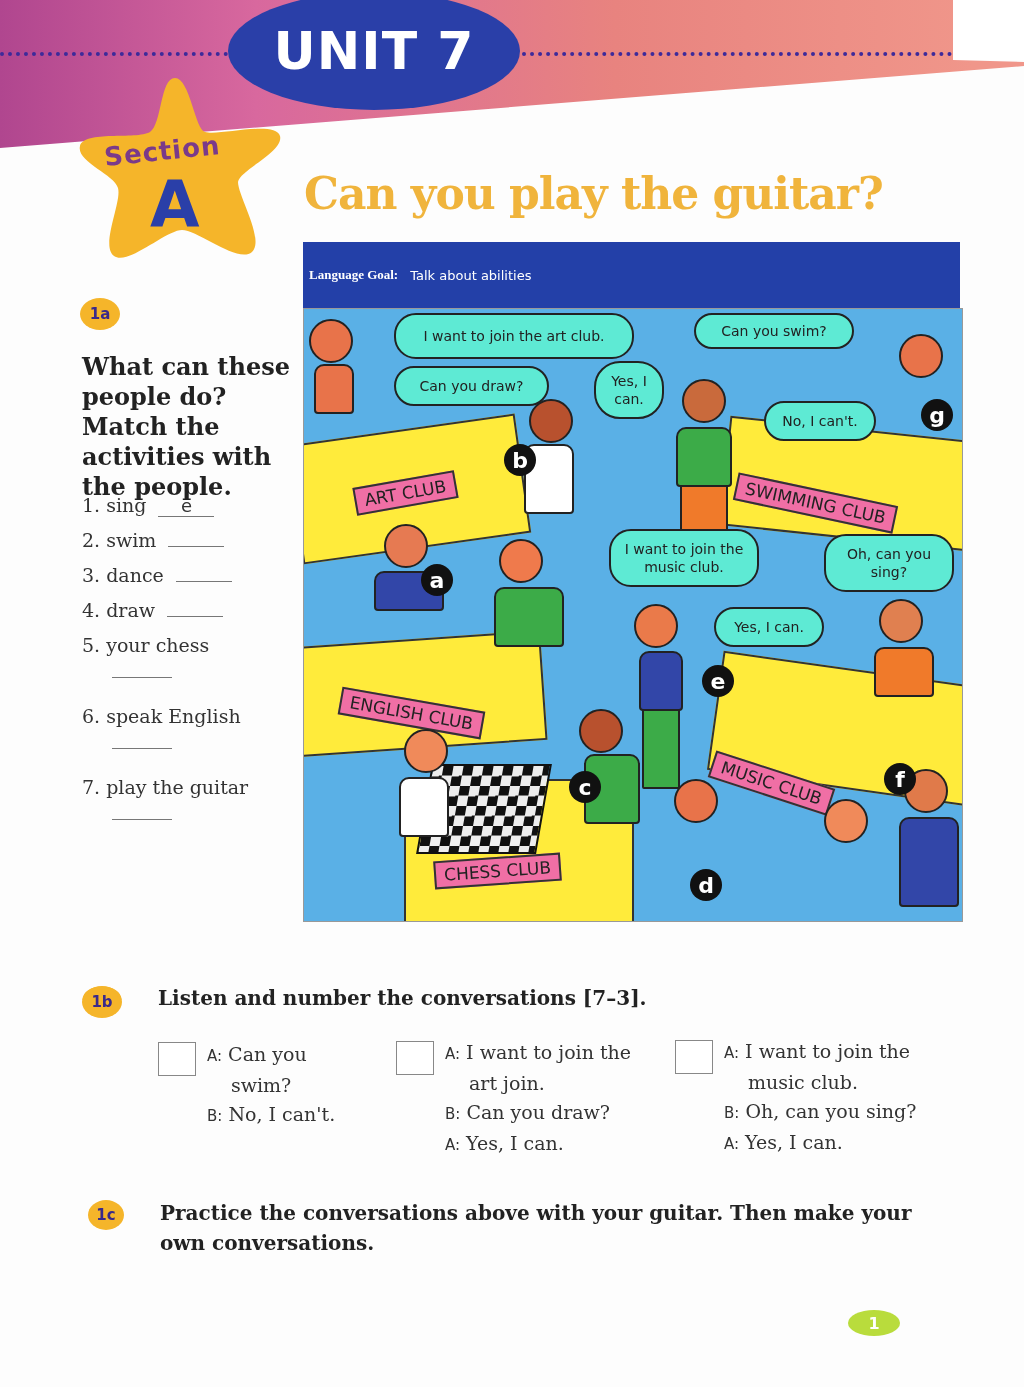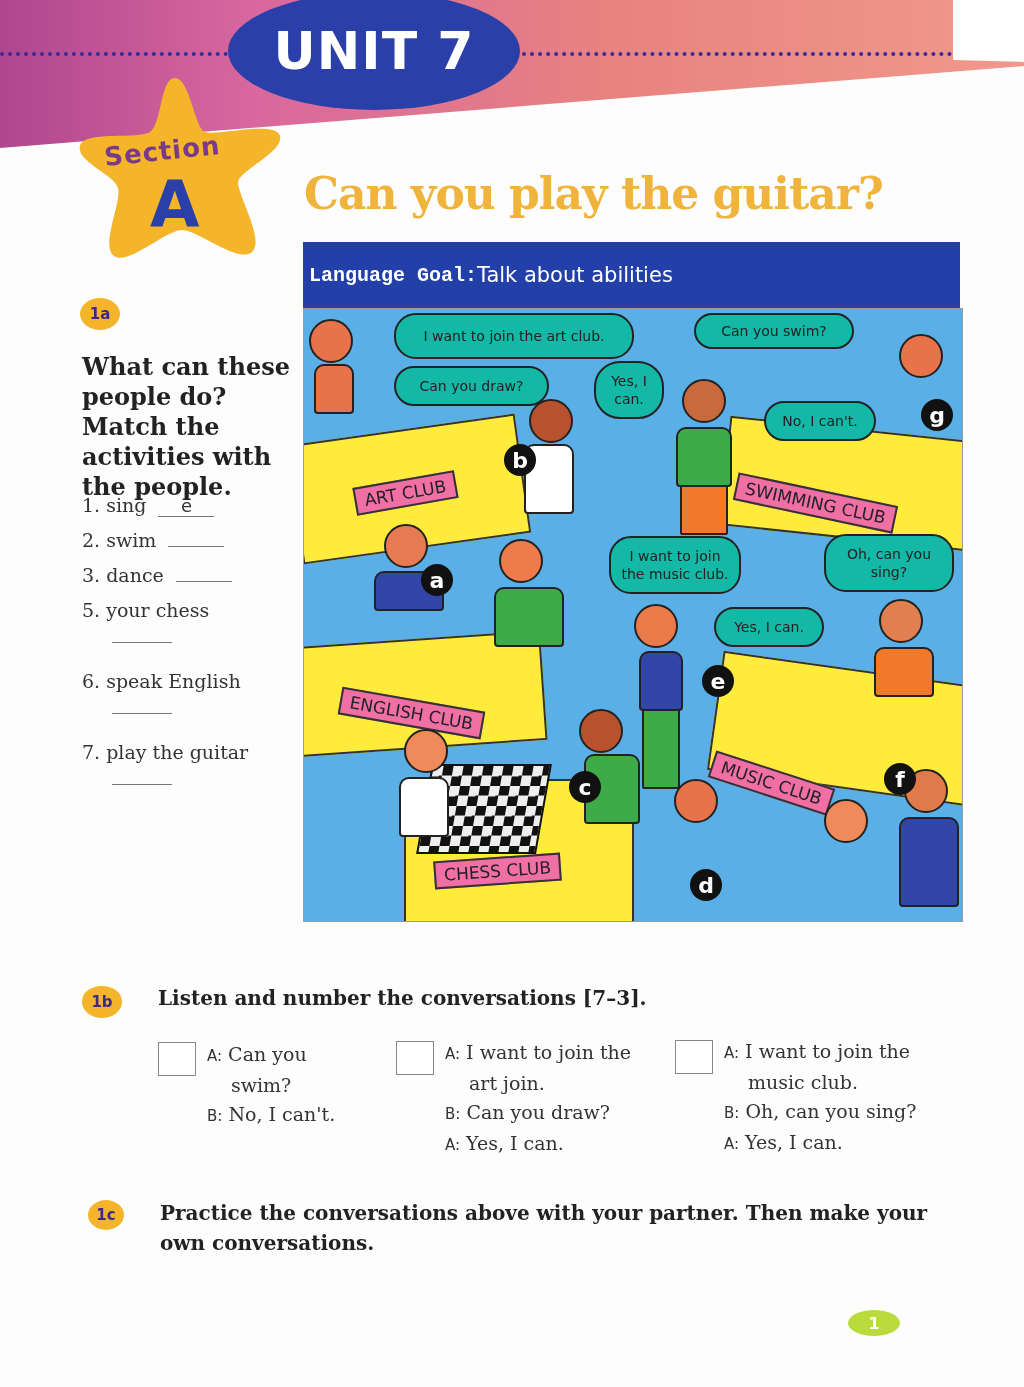--- a/index.html
+++ b/index.html
@@ -7,26 +7,26 @@
 .banner{position:absolute;left:0;top:0;width:1024px;height:150px;background:linear-gradient(90deg,#b0468f 0%,#d8689e 25%,#e8837f 60%,#f0968a 95%);clip-path:polygon(0 0,953px 0,953px 60px,1024px 62px,1024px 66px,0 148px)}
 .banner-white{position:absolute;left:953px;top:0;width:71px;height:60px;background:#fff}
 .dots{position:absolute;top:52px;height:4px;border-top:4px dotted #3d2a9a}
 .unit-oval{position:absolute;left:228px;top:-8px;width:292px;height:118px;background:#2a3fa8;border-radius:50%;display:flex;align-items:center;justify-content:center}
 .unit-text{font-family:"DejaVu Sans",sans-serif;font-weight:bold;color:#fff;font-size:52px;letter-spacing:1px}
 .star{position:absolute;left:70px;top:70px;width:220px;height:210px}
 .section-label{position:absolute;left:104px;top:136px;font-family:"DejaVu Sans",sans-serif;font-size:26px;color:#7a3a8a;font-weight:bold;transform:rotate(-6deg);letter-spacing:1px}
 .section-letter{position:absolute;left:150px;top:168px;font-family:"DejaVu Sans",sans-serif;font-size:64px;font-weight:bold;color:#2a3fa8}
 .title{position:absolute;left:304px;top:168px;font-family:"DejaVu Serif",serif;font-size:44px;font-weight:bold;color:#f0b43c;letter-spacing:-1px}
 .goal-bar{position:absolute;left:303px;top:242px;width:657px;height:66px;background:#2340a8;display:flex;align-items:center;padding-left:6px}
-.goal-label{font-family:Liberation Mono, monospace;font-weight:bold;color:#fff;font-size:20px}
-.goal-text{font-family:"DejaVu Sans",sans-serif;color:#fff;font-size:21px;margin-left:0}
+.goal-label{font-family:Liberation Serif, serif;font-weight:bold;color:#fff;font-size:13px}
+.goal-text{font-family:"DejaVu Sans",sans-serif;color:#fff;font-size:13px;margin-left:12px}
 .scene{position:absolute;left:303px;top:308px;width:660px;height:614px;background:#5ab0e6;overflow:hidden;border:1px solid #999}
 .table{position:absolute;background:#ffeb3b;border:2px solid #333}
 .club{position:absolute;background:#f06fa5;border:2px solid #333;font-family:"DejaVu Sans",sans-serif;font-size:17px;color:#222;padding:2px 8px;white-space:nowrap}
-.bubble{position:absolute;background:#14b8a6;border:2px solid #222;border-radius:22px;font-family:"DejaVu Sans",sans-serif;font-size:14px;text-align:center;display:flex;align-items:center;justify-content:center;line-height:1.3;padding:4px 10px}
+.bubble{position:absolute;background:#5eead4;border:2px solid #222;border-radius:22px;font-family:"DejaVu Sans",sans-serif;font-size:14px;text-align:center;display:flex;align-items:center;justify-content:center;line-height:1.3;padding:4px 10px}
 .person{position:absolute;width:44px;height:44px;border-radius:50%;background:#e8734a;border:2px solid #222}
 .body{position:absolute;border:2px solid #222;border-radius:10px 10px 4px 4px}
 .marker{position:absolute;width:32px;height:32px;border-radius:50%;background:#111;color:#fff;font-family:"DejaVu Sans",sans-serif;font-weight:bold;font-size:22px;display:flex;align-items:center;justify-content:center}
 .badge{position:absolute;width:40px;height:32px;border-radius:50%;background:#f5b52a;display:flex;align-items:center;justify-content:center;font-family:"DejaVu Sans",sans-serif;font-weight:bold;font-size:15px;color:#3a2a8a}
 .instr{position:absolute;left:82px;top:352px;width:210px;font-size:24px;font-weight:bold;line-height:30px}
 .list{position:absolute;left:82px;top:494px;width:210px;font-size:19px;color:#333}
 .li{position:relative;height:35px}
 .li.tall{height:71px}
 .blank{display:inline-block;border-bottom:1px solid #777;width:56px;margin-left:6px;text-align:center;font-family:"DejaVu Sans",sans-serif;font-size:18px}
 .blank-below{position:absolute;left:30px;top:43px;width:60px;border-bottom:1px solid #777}
@@ -101,21 +101,21 @@
   <div class="person" style="left:370px;top:470px"></div>
   <div class="person" style="left:520px;top:490px;background:#f08a5a"></div>
   <div class="person" style="left:600px;top:460px;background:#e07a4a"></div>
   <div class="body" style="left:595px;top:508px;width:60px;height:90px;background:#3246a8"></div>
 
   <div class="bubble" style="left:90px;top:4px;width:240px;height:46px">I want to join the art club.</div>
   <div class="bubble" style="left:90px;top:57px;width:155px;height:40px">Can you draw?</div>
   <div class="bubble" style="left:290px;top:52px;width:70px;height:58px;border-radius:26px">Yes, I can.</div>
   <div class="bubble" style="left:390px;top:4px;width:160px;height:36px">Can you swim?</div>
   <div class="bubble" style="left:460px;top:92px;width:112px;height:40px">No, I can't.</div>
-  <div class="bubble" style="left:305px;top:227px;width:132px;height:58px">I want to join the music club.</div>
+  <div class="bubble" style="left:305px;top:220px;width:150px;height:58px">I want to join the music club.</div>
   <div class="bubble" style="left:520px;top:225px;width:130px;height:58px">Oh, can you sing?</div>
   <div class="bubble" style="left:410px;top:298px;width:110px;height:40px">Yes, I can.</div>
 
   <div class="marker" style="left:117px;top:255px">a</div>
   <div class="marker" style="left:200px;top:135px">b</div>
   <div class="marker" style="left:265px;top:462px">c</div>
   <div class="marker" style="left:386px;top:560px">d</div>
   <div class="marker" style="left:398px;top:356px">e</div>
   <div class="marker" style="left:580px;top:454px">f</div>
   <div class="marker" style="left:617px;top:90px">g</div>
@@ -130,20 +130,25 @@
     <span class="blank">e</span>
   </div>
   <div class="li">
     <span>2.</span>
     <span>swim</span>
     <span class="blank"></span>
   </div>
   <div class="li">
     <span>3.</span>
     <span>dance</span>
+    <span class="blank"></span>
+  </div>
+  <div class="li">
+    <span>4.</span>
+    <span>draw</span>
     <span class="blank"></span>
   </div>
   <div class="li tall">
     <span>5.</span>
     <span>your chess</span>
     <span class="blank-below"></span>
   </div>
   <div class="li tall">
     <span>6.</span>
     <span>speak English</span>
@@ -179,15 +184,15 @@
 
 <div class="box" style="left:675px;top:1040px"></div>
 <div class="convo" style="left:724px;top:1037px">
   <div class="line"><span class="spk">A:</span> <span>I want to join the</span></div>
   <div class="line indent"><span>music club.</span></div>
   <div class="line"><span class="spk">B:</span> <span>Oh, can you sing?</span></div>
   <div class="line"><span class="spk">A:</span> <span>Yes, I can.</span></div>
 </div>
 
 <div class="badge" style="left:88px;top:1200px;width:36px;height:30px">1c</div>
-<div class="q1c">Practice the conversations above with your partner. Then make your own conversations.</div>
+<div class="q1c">Practice the conversations above with your guitar. Then make your own conversations.</div>
 
 <div class="pagenum">1</div>
 
 </body></html>

